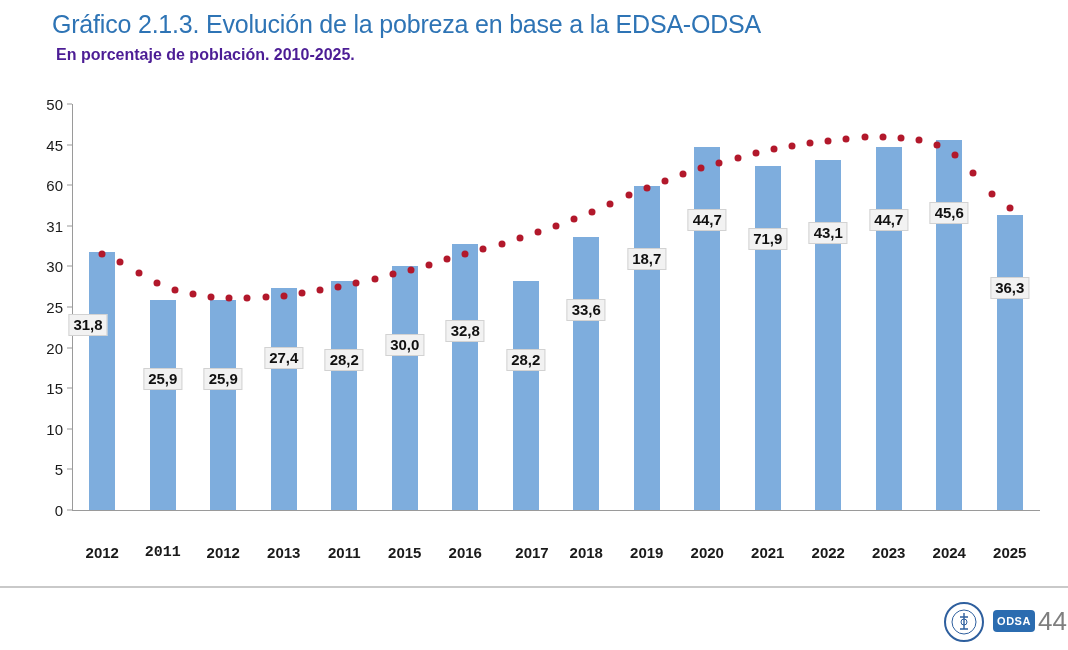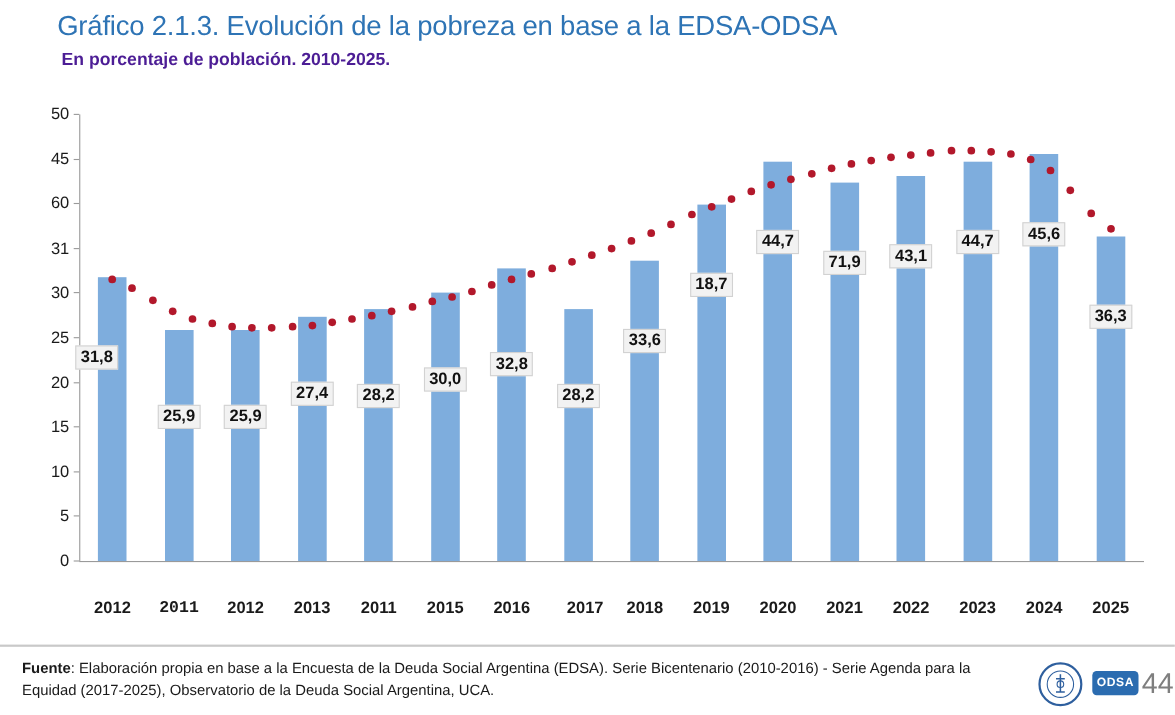--- a/index.html
+++ b/index.html
@@ -321,23 +321,20 @@
         <div class="dot" style="left: 847px; top: 36.3877px; background: rgb(178, 24, 43);"></div>
         <div class="dot" style="left: 865.15px; top: 41.2951px; background: rgb(178, 24, 43);"></div>
         <div class="dot" style="left: 883.3px; top: 51.2928px; background: rgb(178, 24, 43);"></div>
         <div class="dot" style="left: 901.45px; top: 69.4617px; background: rgb(178, 24, 43);"></div>
         <div class="dot" style="left: 919.6px; top: 89.7061px; background: rgb(178, 24, 43);"></div>
         <div class="dot" style="left: 937.75px; top: 103.936px; background: rgb(178, 24, 43);"></div>
       </div>
   </div>
 
   <div class="footer-rule"></div>
-  <div class="source">
-    <b>Fuente</b><span>: Elaboración propia en base a la Encuesta de la Deuda Social Argentina (EDSA). Serie Bicentenario (2010-2016) - Serie Agenda para la Equidad (2017-2025), Observatorio de la Deuda Social Argentina, UCA.</span>
-  </div>
 
   <div class="logo-uca">
     <svg width="26" height="26" viewBox="0 0 26 26" aria-hidden="true">
       <circle cx="13" cy="13" r="12" fill="none" stroke="#2e5f9e" stroke-width="1"></circle>
       <path d="M13 4 L13 20 M9 8 L17 8 M9 20 L17 20" stroke="#2e5f9e" stroke-width="1.4" fill="none"></path>
       <circle cx="13" cy="13" r="3" fill="none" stroke="#2e5f9e" stroke-width="1"></circle>
     </svg>
   </div>
   <div class="logo-odsa">ODSA</div>
   <div class="page-num">44</div>

